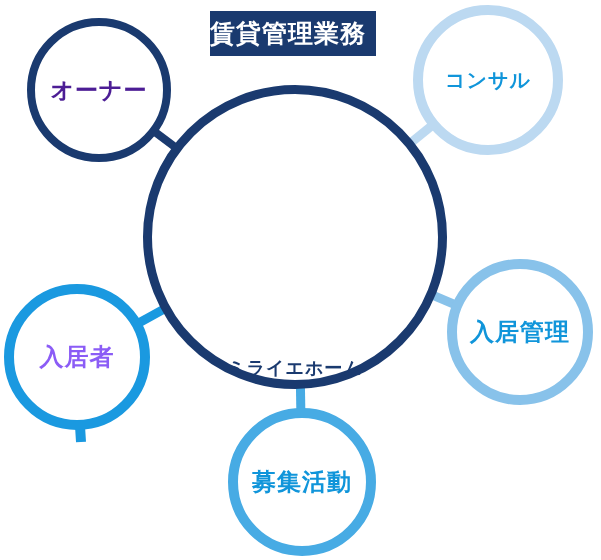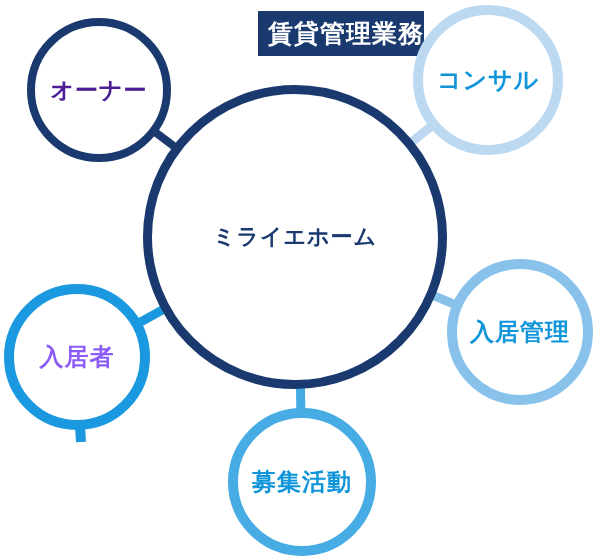--- a/index.html
+++ b/index.html
@@ -23,63 +23,63 @@
     height: 560px;
   }
   .badge {
     position: absolute;
     left: 210px;
     top: 11px;
     width: 166px;
     height: 45px;
     display: flex;
     align-items: center;
-    justify-content: flex-end;
+    justify-content: flex-start;
     color: #ffffff;
     font-size: 25px;
     font-weight: bold;
     letter-spacing: 1px;
-    margin-left: 48px;
   }
   .circle {
     position: absolute;
     box-sizing: border-box;
     border-style: solid;
     border-radius: 50%;
     background: #ffffff;
     display: flex;
     align-items: center;
     justify-content: center;
     font-weight: bold;
     letter-spacing: 1px;
     text-align: center;
   }
   .circle-center {
     left: 143px;
     top: 85px;
     width: 304px;
     height: 304px;
     border-width: 9px;
-    font-size: 22px;
+    font-size: 18px;
+    align-items: flex-end;
   }
   .circle-owner {
     left: 27px;
     top: 18px;
     width: 144px;
     height: 144px;
     border-width: 8px;
     font-size: 23px;
   }
   .circle-consul {
     left: 413px;
     top: 5px;
     width: 150px;
     height: 150px;
     border-width: 10px;
-    font-size: 24px;
+    font-size: 20px;
   }
   .circle-boshu {
     left: 447px;
     top: 259px;
     width: 146px;
     height: 146px;
     border-width: 10px;
     font-size: 24px;
   }
   .circle-kanri {

